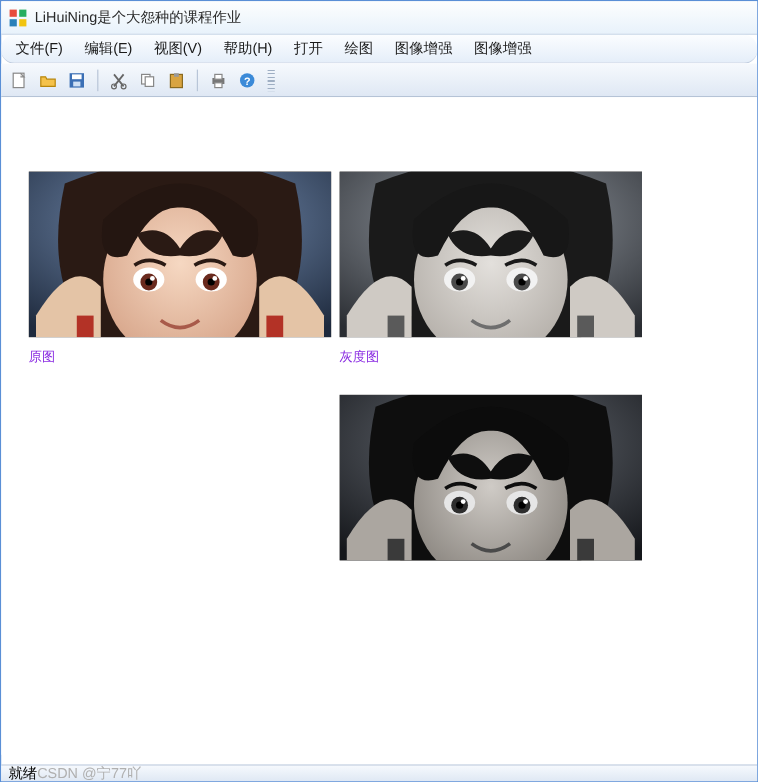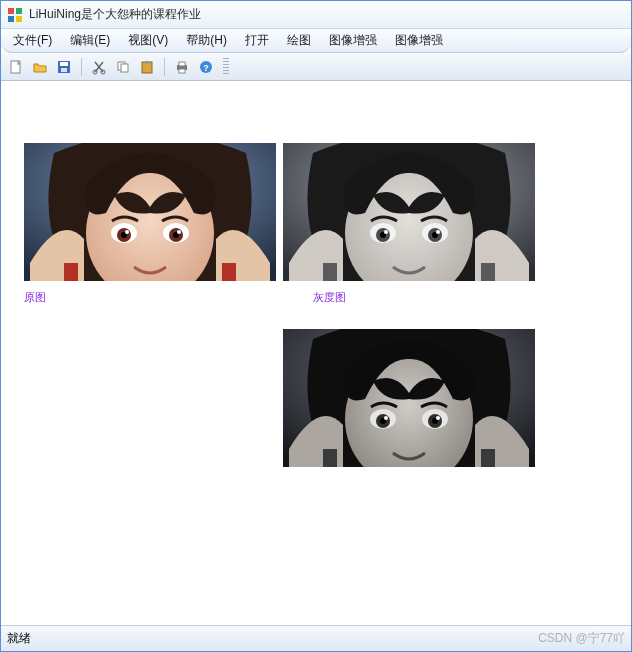--- a/index.html
+++ b/index.html
@@ -75,27 +75,26 @@
     white-space: nowrap;
   }
   .img-box {
     position: absolute;
     background: #222;
     overflow: hidden;
   }
   .statusbar {
     position: absolute;
     left: 0; right: 0; bottom: 0;
-    height: 26px;
+    height: 14px;
     background: linear-gradient(#f6f9fd,#dfe8f4);
     border-top: 1px solid #c0cde0;
     display: flex;
     align-items: center;
     padding: 0 6px;
-    justify-content: space-between;
   }
   .watermark {
     color: #b0b0b0;
     font-size: 12px;
   }
   
 </style>
 </head>
 <body>
 
@@ -243,21 +242,21 @@
         <circle cx="155" cy="89" r="2" fill="#fff"></circle>
       <path d="M88 78 Q100 70 114 78" stroke="#1a1a1a" stroke-width="3" fill="none"></path>
       <path d="M138 78 Q152 70 164 78" stroke="#1a1a1a" stroke-width="3" fill="none"></path>
       <path d="M110 124 Q126 136 142 124" stroke="#6e6e6e" stroke-width="3" fill="none"></path>
       <path d="M6 120 Q36 70 60 96 L60 140 L6 140 Z" fill="#cfcac4"></path>
       <path d="M246 120 Q216 70 192 96 L192 140 L246 140 Z" fill="#cfcac4"></path>
       <rect x="40" y="120" width="14" height="20" fill="#5a5a5a"></rect>
       <rect x="198" y="120" width="14" height="20" fill="#5a5a5a"></rect>
     </svg>
   </div>
-  <div class="caption" style="left:282px; top:209px;margin-left:30px;">灰度图</div>
+  <div class="caption" style="left:282px; top:209px;">灰度图</div>
 
   <div class="img-box" style="left:282px; top:248px; width:252px; height:138px;">
     <svg width="252" height="138" viewBox="0 0 252 138" preserveAspectRatio="xMidYMid slice">
       <defs>
         <radialGradient id="bgD" cx="50%" cy="30%" r="80%">
           <stop offset="0%" stop-color="#6b7078"></stop>
             <stop offset="100%" stop-color="#14161a"></stop>
         </radialGradient>
         <radialGradient id="skinD" cx="50%" cy="40%" r="60%">
           <stop offset="0%" stop-color="#cfcbc6"></stop>

